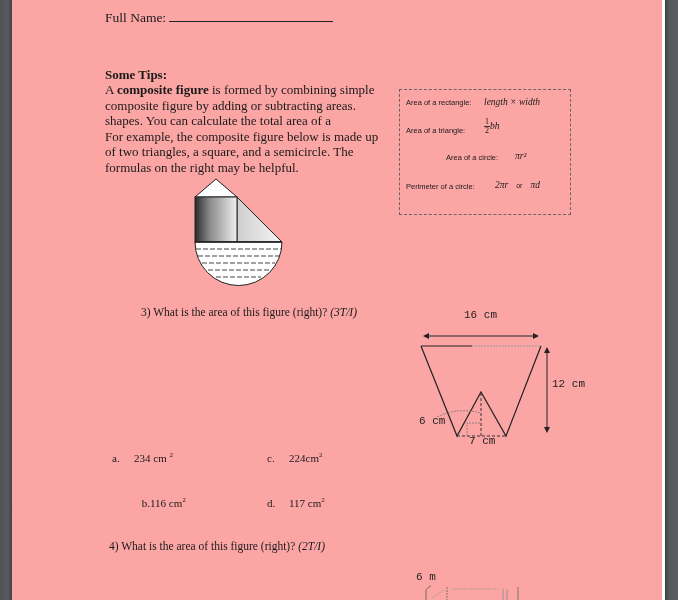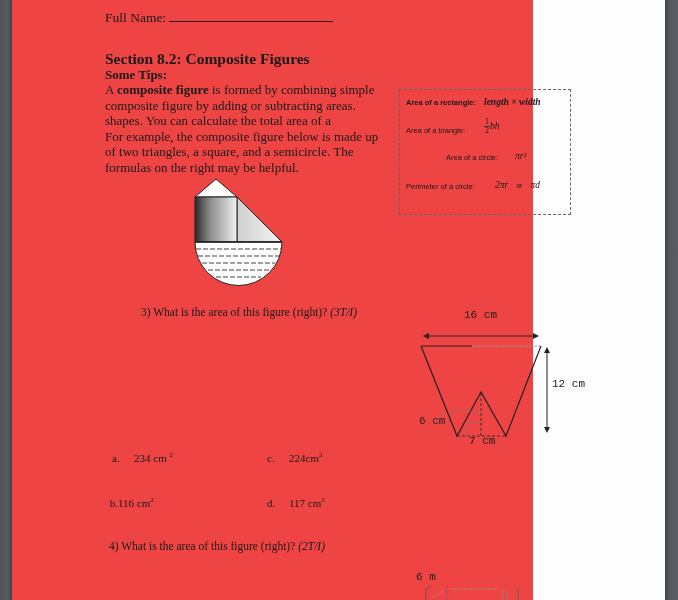--- a/index.html
+++ b/index.html
@@ -12,22 +12,22 @@
     }
     .edge-left {
       position: absolute; left: 0; top: 0; width: 12px; height: 600px;
       background: linear-gradient(to right, #4f5357 0, #575b5f 8px, #3e4145 12px);
     }
     .edge-right {
       position: absolute; left: 665px; top: 0; width: 13px; height: 600px;
       background: linear-gradient(to right, #3e4145 0, #55595d 4px, #5a5e62 13px);
     }
     .page {
-      position: absolute; left: 12px; top: 0; width: 521px; height: 600px;
-      background: #ef4444;
+      position: absolute; left: 12px; top: 0; width: 650px; height: 600px;
+      background: #fca5a5;
     }
     .abs { position: absolute; }
     .name-line {
       left: 93px; top: 8px; font-size: 13.5px;
     }
     .name-line .blank {
       display: inline-block; width: 164px; border-bottom: 1px solid #222;
       margin-left: 3px; height: 13px; vertical-align: baseline;
     }
     .section-title { left: 93px; top: 50px; font-size: 15.5px; font-weight: bold; }
@@ -62,34 +62,33 @@
 <body>
 
 <div class="edge-left"></div>
 
 <div class="page">
 
   <div class="abs name-line">
     <span>Full Name:</span><span class="blank"></span>
   </div>
 
-  <div class="abs section-title">Section 8.2: Composite Figures</div>
   <div class="abs tips-title">Some Tips:</div>
 
   <div class="abs intro">
     <p><span>A </span><b>composite figure</b><span> is formed by combining simple</span></p>
     <p>composite figure by adding or subtracting areas.</p>
     <p>shapes. You can calculate the total area of a</p>
     <p>For example, the composite figure below is made up</p>
     <p>of two triangles, a square, and a semicircle. The</p>
     <p>formulas on the right may be helpful.</p>
   </div>
 
   <div class="abs formula-box">
-    <div class="formula-row" style="top:8px;font-weight:bold;">
+    <div class="formula-row" style="top:8px;">
       <span class="lbl">Area of a rectangle:</span>
       <span class="val" style="left:78px; top:-1px;">length × width</span>
     </div>
     <div class="formula-row" style="top:36px;">
       <span class="lbl">Area of a triangle:</span>
       <span class="val" style="left:78px; top:-8px;">
         <span class="frac">
             <span class="num">1</span>
             <span>2</span>
           </span><span>bh</span>
@@ -170,21 +169,21 @@
     <span class="abs diagram-label" style="left:12px; top:110px;">6 cm</span>
     <span class="abs diagram-label" style="left:62px; top:130px;">7 cm</span>
   </div>
 
   <div class="abs ans" style="left:100px; top:451px;">
     <span class="letter">a.</span><span>234 cm</span> <sup>2</sup>
   </div>
   <div class="abs ans" style="left:255px; top:451px;">
     <span class="letter">c.</span><span>224cm</span><sup>2</sup>
   </div>
-  <div class="abs ans" style="left:84px; top:496px;text-align:right;">
+  <div class="abs ans" style="left:116px; top:496px;text-align:right;">
     <span class="letter">b.</span><span>116 cm</span><sup>2</sup>
   </div>
   <div class="abs ans" style="left:255px; top:496px;">
     <span class="letter">d.</span><span>117 cm</span><sup>2</sup>
   </div>
 
   <div class="abs q" style="left:97px; top:540px;">
     <span>4)</span>
     <span>What is the area of this figure (right)?</span>
     <span class="tag">(2T/I)</span>

